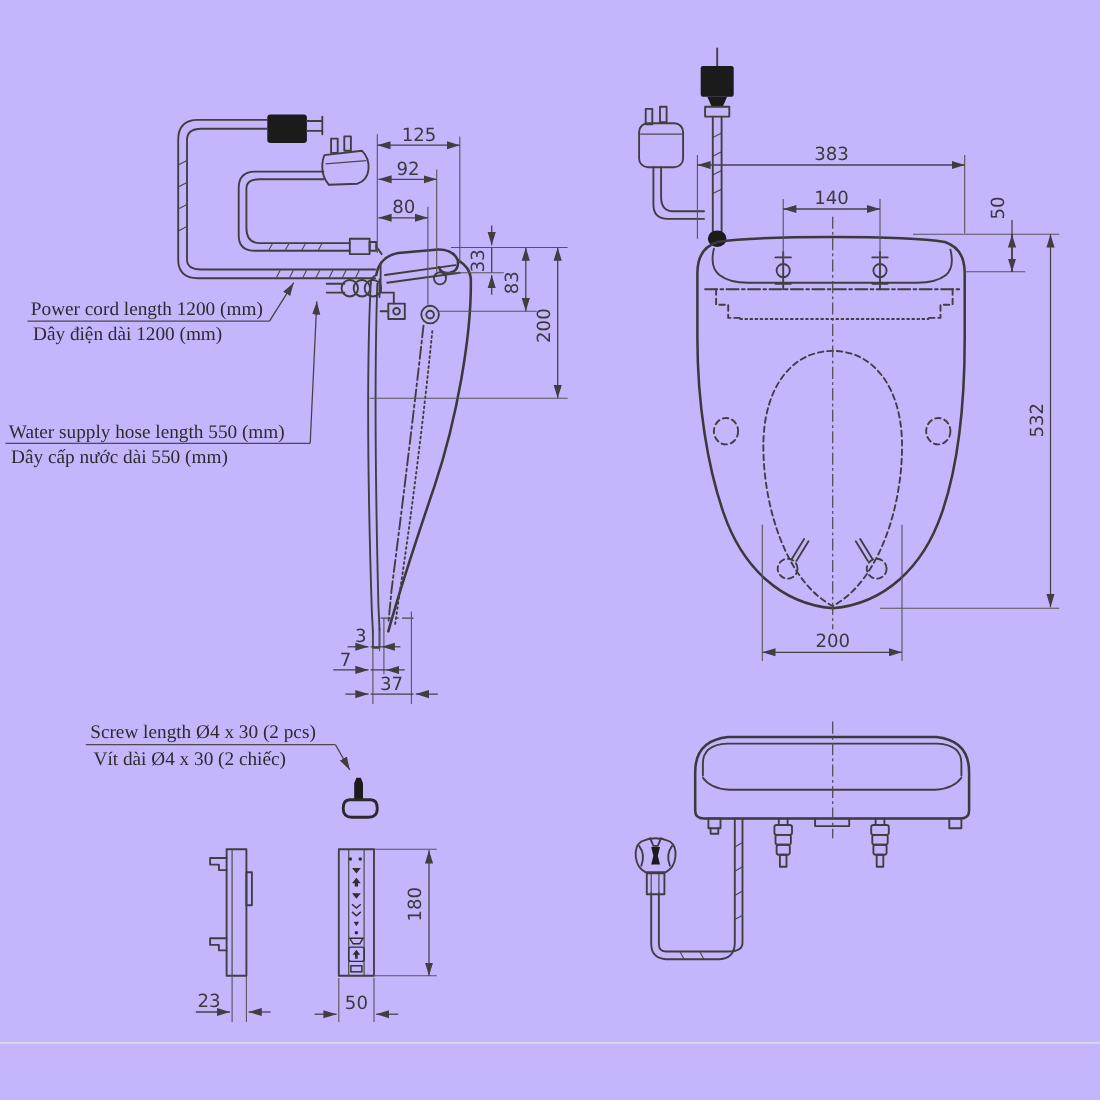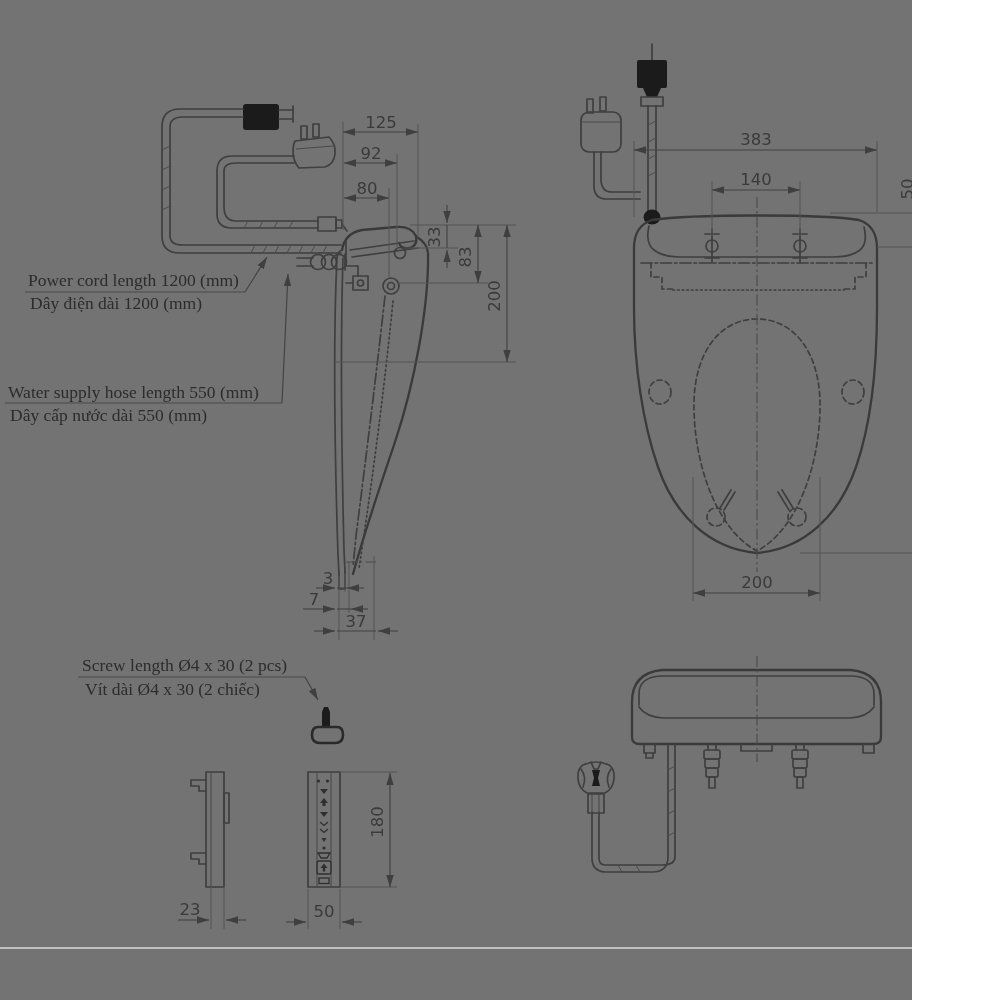--- a/index.html
+++ b/index.html
@@ -1,16 +1,16 @@
 <!DOCTYPE html>
 <html><head>
 <meta charset="utf-8">
 <style>
   html,body{margin:0;padding:0;background:#fff;}
-  #stage{position:relative;width:912px;height:1000px;background:#737373;overflow:hidden;}
+  #stage{position:relative;width:1000px;height:1000px;background:#c4b5fd;overflow:hidden;}
   svg{position:absolute;left:0;top:0;}
   .ln{fill:none;stroke:#3f3f3f;stroke-width:1.7;stroke-linecap:round;stroke-linejoin:round;}
   .hv{fill:none;stroke:#3a3a3a;stroke-width:2.3;stroke-linecap:round;stroke-linejoin:round;}
   .tn{fill:none;stroke:#4a4a4a;stroke-width:1.1;stroke-linecap:butt;}
   .tick{fill:none;stroke:#4a4a4a;stroke-width:1;}
   .dim{fill:none;stroke:#434343;stroke-width:1.15;}
   .ext{fill:none;stroke:#555;stroke-width:1;}
   .dash{stroke-dasharray:5 3.5;}
   .dashdot{stroke-dasharray:11 3 2.5 3;}
   .dots{stroke-dasharray:1.6 3;}

